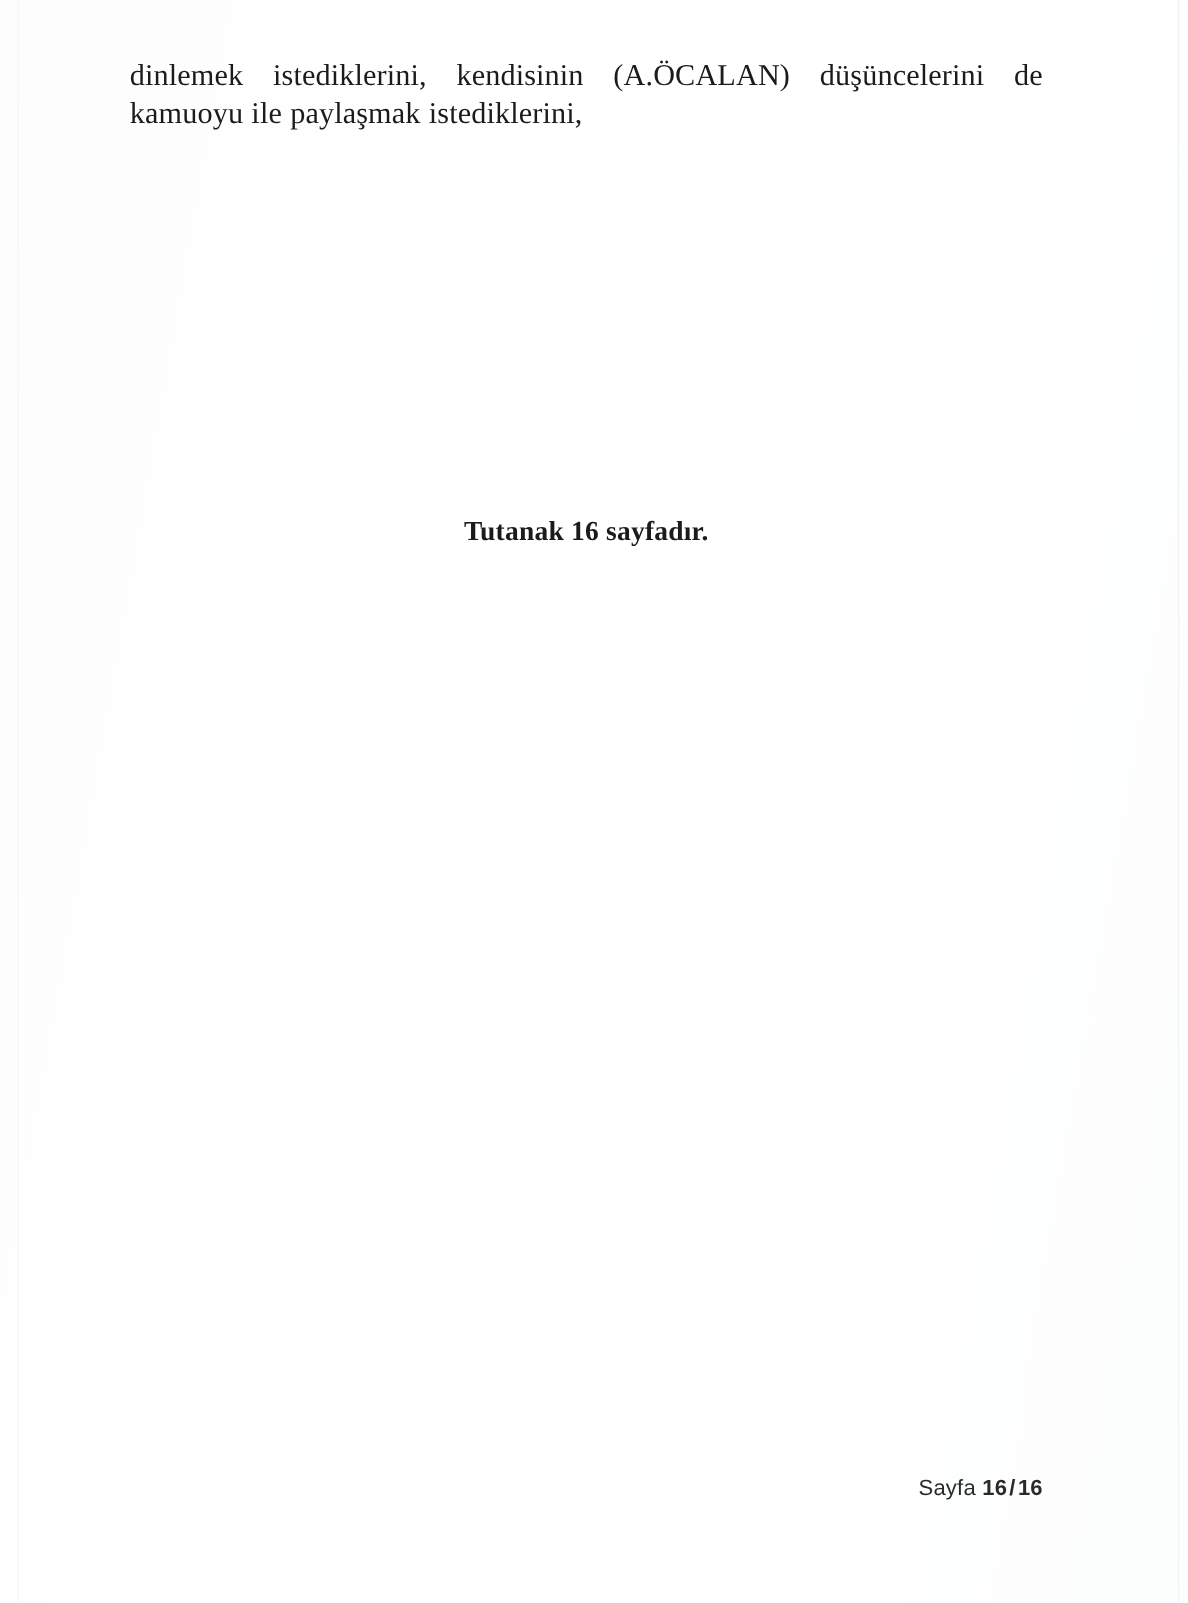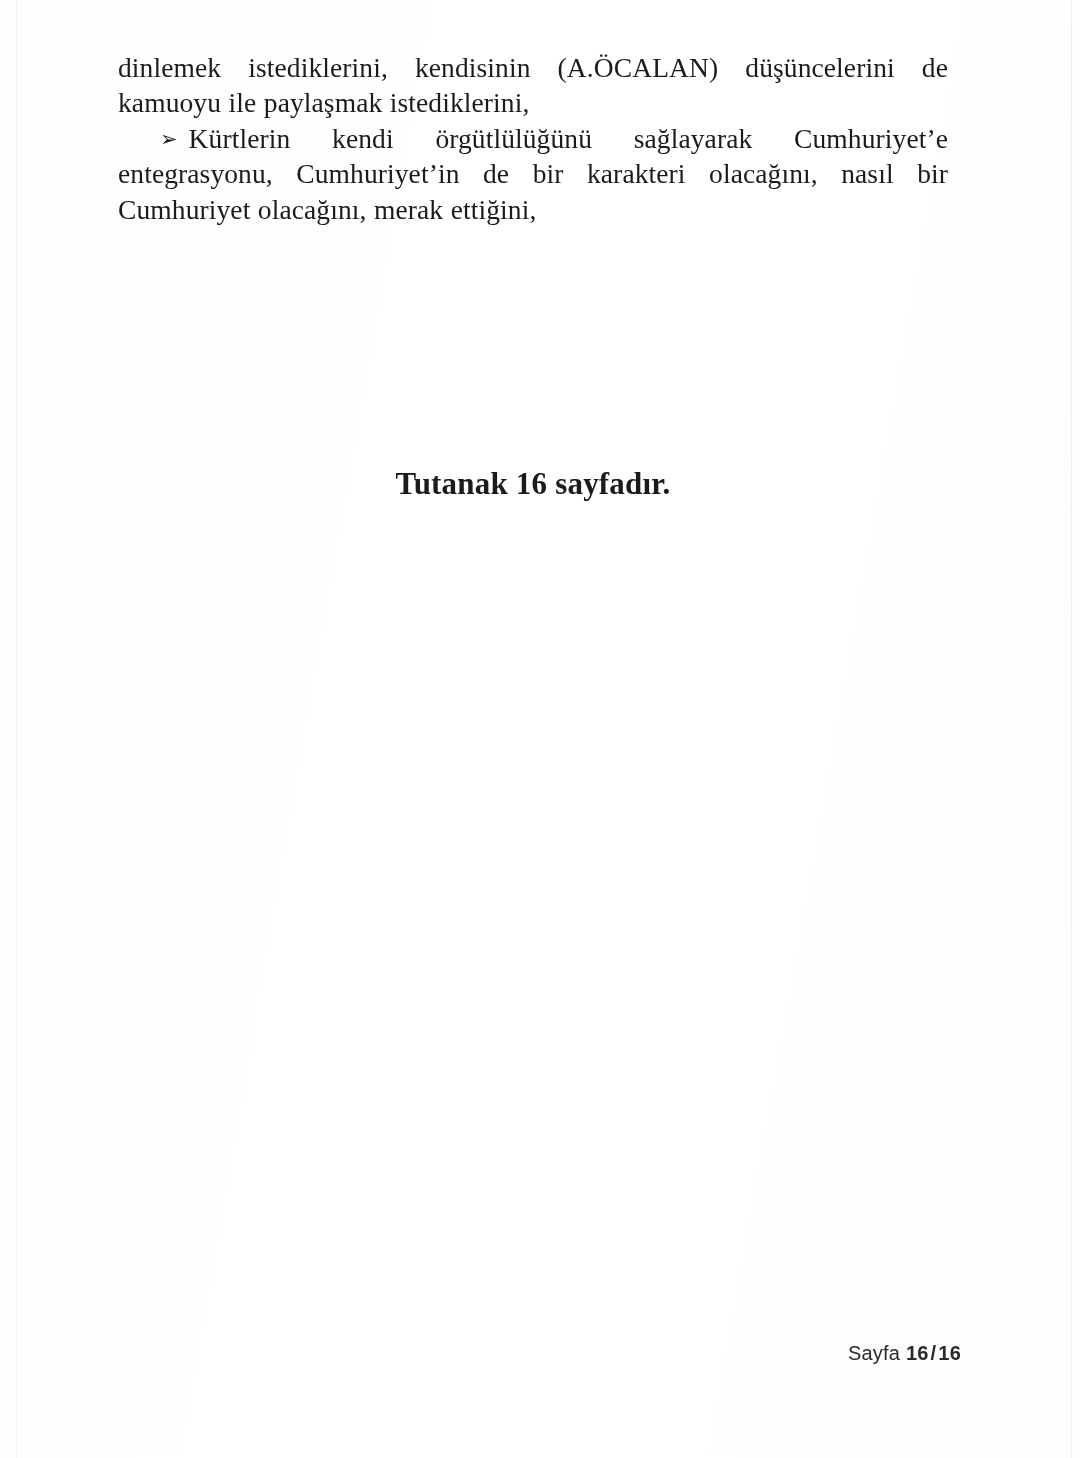--- a/index.html
+++ b/index.html
@@ -85,38 +85,37 @@
     padding-right: 11px;
     letter-spacing: 0;
   }
 
   .centered-bold {
     position: absolute;
     left: 118px;
     top: 466px;
     width: 830px;
     text-align: center;
-    font-size: 31px;
+    font-size: 25px;
     font-weight: bold;
     line-height: 35px;
     letter-spacing: 0.2px;
   }
 
   .footer {
     position: absolute;
     left: 0;
     top: 1340px;
     width: 948px;
     text-align: right;
     font-family: "Liberation Sans", "DejaVu Sans", sans-serif;
     font-size: 20px;
     line-height: 26px;
     color: #2a2a2a;
     letter-spacing: 0.2px;
-    margin-left: 13px;
   }
   .footer .num {
     font-weight: bold;
   }
   .footer .sep {
     font-weight: bold;
     padding: 0 2px;
   }
 </style>
 </head>
@@ -125,21 +124,20 @@
 <div id="page">
 
   <div class="scan-tint"></div>
   <div class="scan-edge-left"></div>
   <div class="scan-edge-right"></div>
 
   <div id="body-text">
 
     <p class="para plain"><span>dinlemek istediklerini, kendisinin (A.ÖCALAN) düşüncelerini de kamuoyu ile paylaşmak istediklerini,</span></p>
 
-    <p class="para bullet"><span class="arrow-bullet">➢</span><span>Kürtlerin kendi örgütlülüğünü sağlayarak Cumhuriyet’e entegrasyonu, Cumhuriyet’in de bir karakteri olacağını, nasıl bir Cumhuriyet olacağını, merak ettiğini,</span></p>
 
 
 
 
   </div>
 
   <div class="centered-bold">Tutanak 16 sayfadır.</div>
 
   <div class="footer"><span>Sayfa</span> <span class="num">16</span><span class="sep">/</span><span class="num">16</span></div>
 

